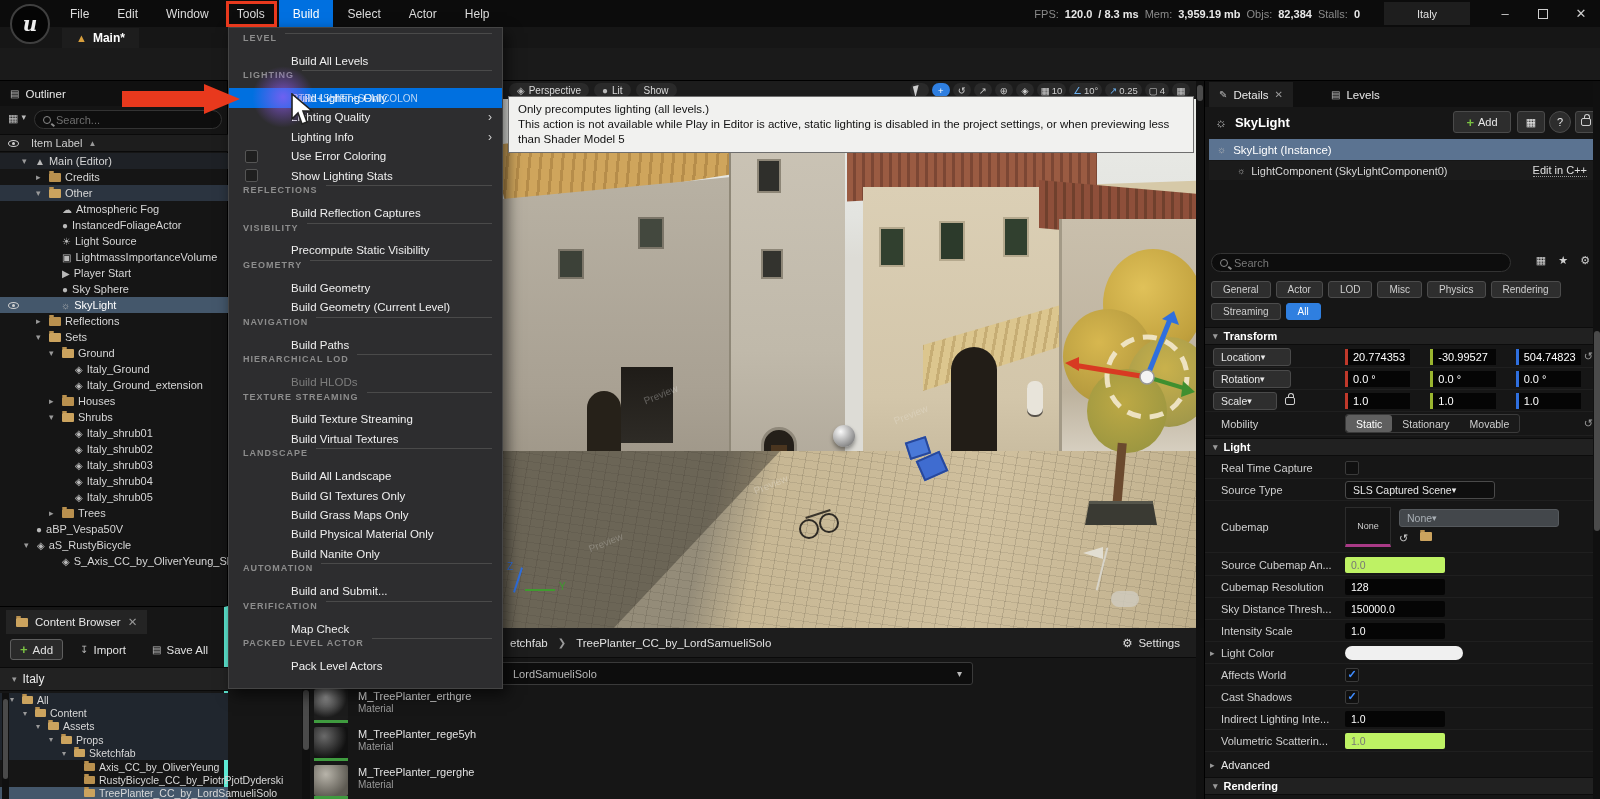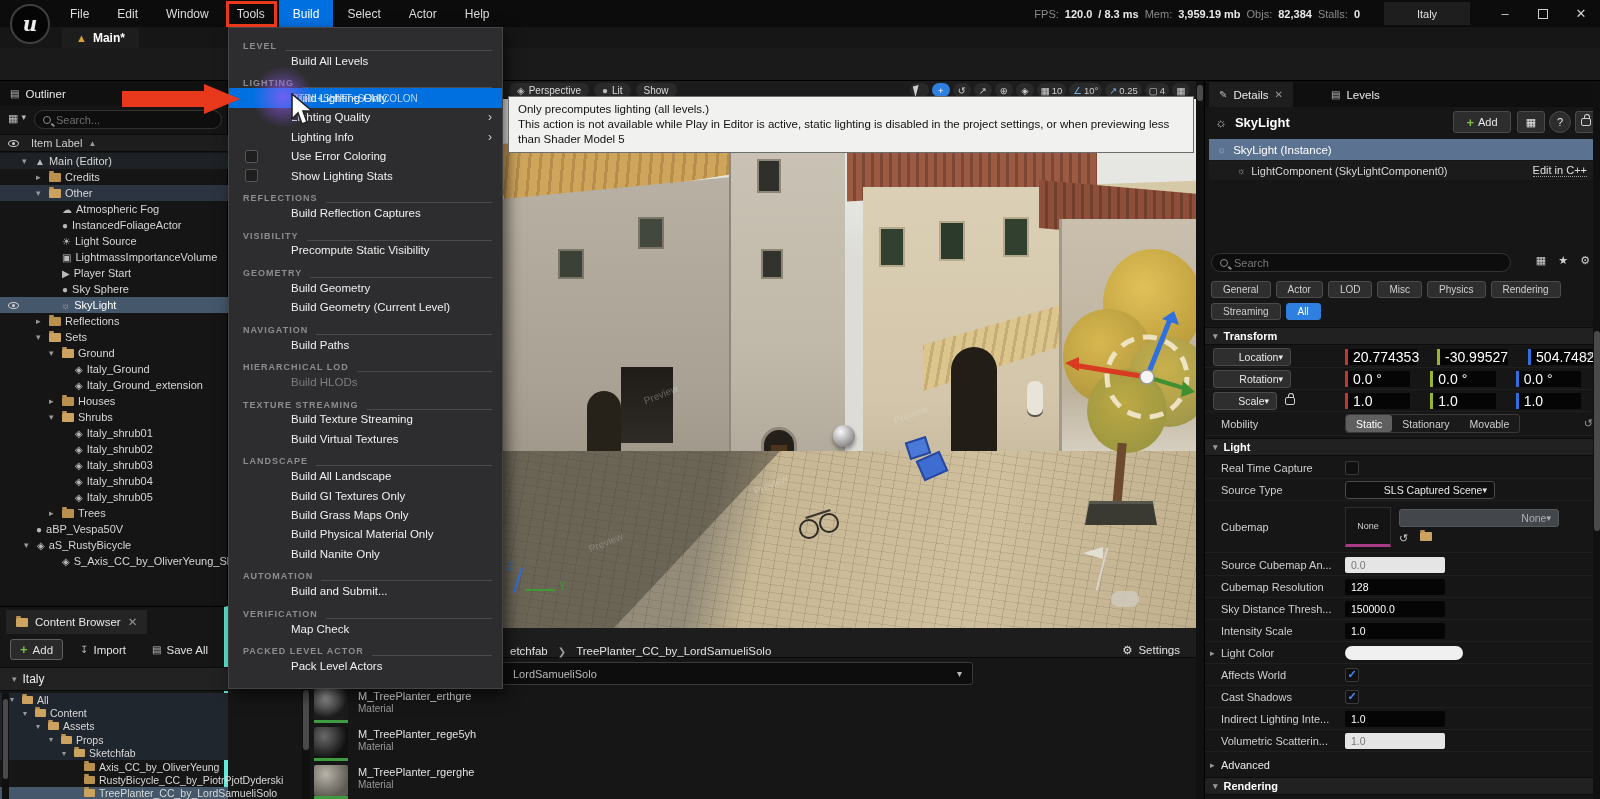--- a/index.html
+++ b/index.html
@@ -58,21 +58,21 @@
   .cb-btn.bord{border:1px solid #5f5f5f;border-radius:3px;background:#2a2a2a}
   #cb-path{position:absolute;left:0;top:60px;width:228px;height:24px;background:#222;border-top:1px solid #0a0a0a;border-bottom:1px solid #0a0a0a;display:flex;align-items:center;gap:6px;padding-left:12px;color:#ececec;font-size:12px}
   #cb-tree{position:absolute;left:0;top:86px;width:228px}
   .cr{height:13.4px;display:flex;align-items:center;gap:4px;color:#d8d8d8;font-size:10.5px;white-space:nowrap}
   .cr .tw{width:8px;font-size:8px;color:#9a9a9a}
   .cr .fold{width:11px;height:8px}
   .cr.tint{background:#20262e}
   .cr.sel{background:#44576b}
   
   #buildmenu{left:228px;top:27px;width:275px;height:662px;background:#2d2d2f;border:1px solid #454545;box-shadow:4px 6px 14px rgba(0,0,0,.6);z-index:50;padding-top:5px}
-  .msec{height:18px;display:flex;align-items:flex-end;padding-left:14px;gap:8px}
+  .msec{height:18px;display:flex;align-items:flex-start;padding-left:14px;gap:8px}
   .msec span.t{font-size:9px;letter-spacing:1px;color:#8d8d8d;font-weight:bold;white-space:nowrap}
   .msec .ln{flex:1;height:1px;background:#4a4a4a;margin-right:10px}
   .mi{height:19.4px;display:flex;align-items:center;padding:0 10px 0 62px;color:#efefef;font-size:11.5px;position:relative;white-space:nowrap}
   .mi.hl{background:#0070e0;color:#fff}
   .mi.dis{color:#7d7d7d}
   .mi .sc{margin-left:auto;font-size:10px;color:#bcd6f4}
   .mi .sub{margin-left:auto;color:#cfcfcf;font-size:12px}
   .mi .chk{position:absolute;left:16px;width:13px;height:13px;background:#1f1f1f;border:1px solid #555;border-radius:2px}
   
   #redbox{left:226px;top:1px;width:51px;height:26px;border:3px solid #e8391d;z-index:60}
@@ -84,44 +84,44 @@
   
   #viewport{left:503px;top:81px;width:693px;height:547px;background:#1b1b1b;z-index:4;overflow:hidden}
   #vp-toolbar{position:absolute;left:0;top:0;width:693px;height:18px;background:#1c1c1c;display:flex;align-items:center;gap:5px;padding:0 6px;z-index:3}
   .vp-pill{height:14px;display:flex;align-items:center;gap:4px;background:#2a2a2a;border-radius:8px;padding:0 8px;color:#dcdcdc;font-size:10px}
   .vp-ico{height:14px;min-width:18px;display:flex;align-items:center;justify-content:center;gap:2px;background:#2a2a2a;border-radius:7px;color:#cfcfcf;font-size:9.5px;padding:0 4px}
   .vp-ico.blue{background:#2f7fe0;color:#fff}
   #scene{position:absolute;left:0;top:18px;width:693px;height:529px;background:linear-gradient(180deg,#ebece8 0%,#e3e4e0 22%,#dddcd6 30%)}
   .sc{position:absolute}
   
   #bottomctr{left:228px;top:628px;width:968px;height:171px;background:#161616;z-index:6}
-  #bc-crumb{position:absolute;left:0;top:0;width:968px;height:30px;background:#1d1d1d;border-bottom:1px solid #0a0a0a;display:flex;align-items:flex-end;color:#e0e0e0;font-size:11.5px}
+  #bc-crumb{position:absolute;left:0;top:0;width:968px;height:30px;background:#1d1d1d;border-bottom:1px solid #0a0a0a;display:flex;align-items:center;color:#e0e0e0;font-size:11.5px}
   #bc-filter{position:absolute;left:30px;top:34px;width:715px;height:23px;background:#0d0d0d;border:1px solid #3a3a3a;border-radius:3px;display:flex;align-items:center;color:#b9b9b9}
   .thumb{width:34px;height:31px;border-radius:2px;position:relative;flex:none}
   .thumb:after{content:"";position:absolute;left:0;bottom:-3px;width:34px;height:3px;background:#3f9b3f}
   .arow{position:absolute;left:86px;width:860px;height:36px;display:flex;gap:10px}
   .arow .nm{color:#e2e2e2;font-size:11px;line-height:14px}
   .arow .tp{color:#9a9a9a;font-size:10px}
   
   #details{left:1204px;top:81px;width:396px;height:718px;background:#161616;border-left:1px solid #000;z-index:8}
   .d-tab{position:absolute;height:25px;display:flex;align-items:center;gap:6px;padding:0 10px;font-size:11.5px;color:#e8e8e8}
   #d-head{position:absolute;left:0;top:26px;width:396px;height:30px;display:flex;align-items:center;padding-left:10px;gap:8px;color:#fff;font-size:13px;font-weight:bold}
   .d-btn{position:absolute;top:30px;height:22px;display:flex;align-items:center;justify-content:center;gap:4px;background:#2d2d2d;border:1px solid #4a4a4a;border-radius:3px;color:#e8e8e8;font-size:11px}
   #d-inst{position:absolute;left:4px;top:58px;width:388px;height:21px;background:#5b7391;display:flex;align-items:center;gap:7px;padding-left:8px;color:#fff;font-size:11.5px}
   #d-comp{position:absolute;left:4px;top:80px;width:388px;height:19px;background:#1b1b1b;display:flex;align-items:center;gap:6px;padding-left:28px;color:#d8d8d8;font-size:11px}
   #d-search{position:absolute;left:6px;top:172px;width:300px;height:19px;border-radius:10px;background:#0d0d0d;border:1px solid #333;display:flex;align-items:center;gap:6px;padding:0 8px;color:#777}
   .chip{height:17px;display:flex;align-items:center;justify-content:center;padding:0 11px;background:#2e2e2e;border:1px solid #4c4c4c;border-radius:3px;color:#cfcfcf;font-size:10px}
   .chip.on{background:#2f7fe0;border-color:#2f7fe0;color:#fff}
   .d-sec{position:absolute;left:0;width:396px;height:18px;background:#212121;display:flex;align-items:center;gap:6px;padding-left:8px;color:#fff;font-size:11px;font-weight:bold;border-top:1px solid #0c0c0c;border-bottom:1px solid #0c0c0c}
   .d-row{position:absolute;left:0;width:396px;height:22px;border-bottom:1px solid #1f1f1f;display:flex;align-items:center}
   .d-lab{width:140px;padding-left:16px;color:#cfcfcf;font-size:11px;white-space:nowrap;overflow:hidden;flex:none}
-  .axis-inp{width:72px;height:16px;background:#050505;border-left:3px solid;display:flex;align-items:center;padding-left:5px;color:#fff;font-size:14px;margin-right:20px}
-  .lab-pill{width:78px;height:18px;background:#2e2e2e;border:1px solid #4a4a4a;border-radius:3px;display:flex;align-items:center;justify-content:flex-end;padding:0 7px;color:#e8e8e8;font-size:10.5px}
+  .axis-inp{width:72px;height:16px;background:#050505;border-left:3px solid;display:flex;align-items:center;padding-left:5px;color:#fff;font-size:11px;margin-right:20px}
+  .lab-pill{width:78px;height:18px;background:#2e2e2e;border:1px solid #4a4a4a;border-radius:3px;display:flex;align-items:center;justify-content:flex-start;padding:0 7px;color:#e8e8e8;font-size:10.5px}
   .num-inp{width:100px;height:16px;background:#050505;display:flex;align-items:center;padding-left:6px;color:#fff;font-size:10.5px;border-radius:2px}
-  .num-inp.dim{color:#777;background:#e5e5e5}
+  .num-inp.dim{color:#777;background:#bef264}
   .dchk{width:14px;height:14px;background:#101010;border:1px solid #3a3a3a;border-radius:2px;display:flex;align-items:center;justify-content:center;color:#3f8cff;font-size:11px;font-weight:bold}
   .reset{position:absolute;right:8px;color:#9a9a9a;font-size:11px}
   .seg{display:flex;height:19px;background:#1a1a1a;border:1px solid #3a3a3a;border-radius:3px;overflow:hidden;font-size:10.5px}
   .seg div{display:flex;align-items:center;padding:0 10px;color:#cfcfcf}
   .seg .on{background:#5f5f5f;color:#fff;border-radius:3px}
   .lock{width:10px;height:8px;border:1.5px solid #d0d0d0;border-radius:2px;position:relative;margin-left:8px}
   .lock:before{content:"";position:absolute;left:1.5px;top:-5px;width:4px;height:4px;border:1.5px solid #d0d0d0;border-bottom:none;border-radius:3px 3px 0 0}
   .scrollbar{background:#101010}
   .sb-thumb{position:absolute;background:#4a4a4a;border-radius:3px}
   .edit-cpp{margin-left:auto;margin-right:10px;color:#e0e0e0;border-bottom:1px dotted #9a9a9a;font-size:11px}

